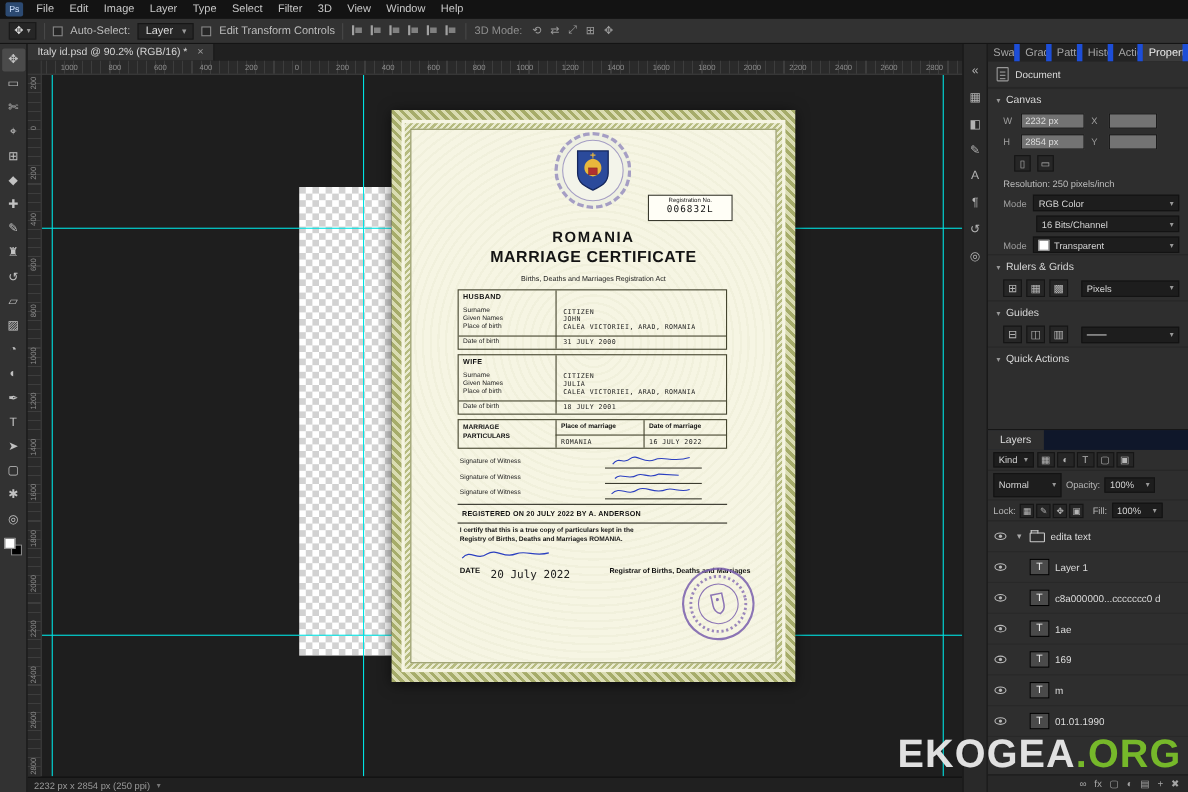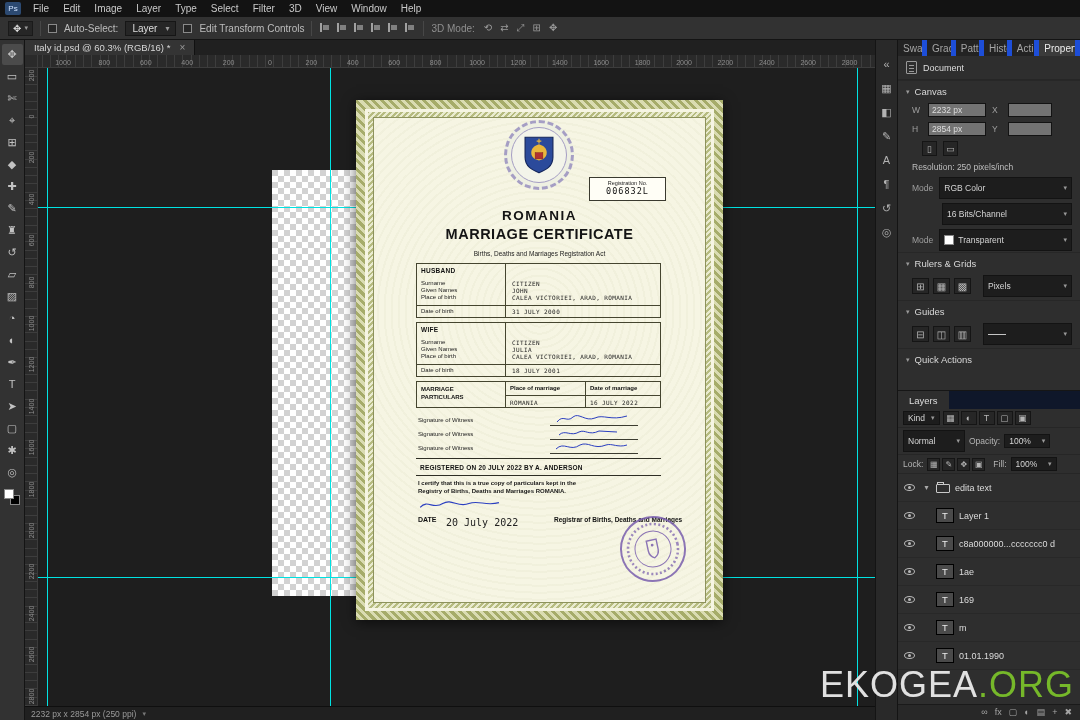--- a/index.html
+++ b/index.html
@@ -146,21 +146,21 @@
   .dim-grid{display:grid;grid-template-columns:10px 58px 10px 44px;gap:5px 6px;align-items:center;
     padding:3px 8px 2px 14px}
   .lab{color:#9f9f9f}
   .field{background:#737373;border:1px solid #131313;height:14px;line-height:13px;padding:0 3px;color:#ddd;overflow:hidden;white-space:nowrap}
   .field.empty{color:#666}
   .orient-row{display:flex;gap:6px;padding:3px 8px 2px 24px}
   .ob{width:15px;height:15px;background:#262626;border:1px solid #151515;color:#b5b5b5;font-size:9px;
     display:flex;align-items:center;justify-content:center}
   .res{padding:4px 8px 2px 14px;color:#bdbdbd}
   .prow{display:flex;align-items:center;gap:6px;padding:3px 8px 1px 14px}
-  .dd{background:#1d1d1d;border:1px solid #131313;height:22px;display:flex;align-items:center;
+  .dd{background:#1d1d1d;border:1px solid #131313;height:15px;display:flex;align-items:center;
     justify-content:space-between;padding:0 4px;color:#d5d5d5;flex:1}
   .dd .car{font-size:7px;color:#999}
   .dd.w-sm{flex:0 0 46px}
   .fill-sw{width:10px;height:10px;background:#fff;border:1px solid #888;margin-right:4px}
   .icons-row{display:flex;align-items:center;gap:4px;padding:3px 8px 3px 14px}
   .ib{width:17px;height:16px;background:#262626;border:1px solid #151515;color:#b5b5b5;font-size:10px;
     display:flex;align-items:center;justify-content:center}
   .line-glyph{width:18px;border-top:1px solid #c5c5c5;display:inline-block}
 
   
@@ -188,21 +188,21 @@
   .folder{width:14px;height:9px;border:1px solid #c9c9c9;border-radius:1px;position:relative;margin-top:2px}
   .folder::before{content:"";position:absolute;top:-3px;left:0;width:5px;height:2px;border:1px solid #c9c9c9;border-bottom:none}
   .layer-row:not(.layer-group) .folder{display:none}
   .lr-name{font-size:9px;color:#dcdcdc;white-space:nowrap;overflow:hidden;text-overflow:ellipsis}
   .layers-bottom{flex:0 0 16px;background:#282828;border-top:1px solid #1a1a1a;display:flex;align-items:center;
     justify-content:flex-end;gap:7px;padding:0 8px}
   .lbi{color:#a5a5a5;font-size:9px;line-height:1}
 
   
   #watermark{position:absolute;right:6px;bottom:14px;z-index:60;pointer-events:none;
-    font-size:36px;font-weight:normal;letter-spacing:1px;font-family:"Liberation Sans",sans-serif}
+    font-size:36px;font-weight:bold;letter-spacing:1px;font-family:"Liberation Sans",sans-serif}
   #wm-brand{color:rgba(235,235,235,.95)}
   #wm-suffix{color:#76b82a}
 </style>
 </head>
 <body>
 
 <div id="stage">
 
   <div id="menubar">
     <span class="ps-badge">Ps</span>
@@ -342,21 +342,21 @@
         </div>
       </div>
     <div class="swatches">
       <span class="fg"></span>
       <span class="bg"></span>
     </div>
   </div>
 
   <div id="tabbar">
     <div class="doc-tab">
-      <span>Italy id.psd @ 60.3% (RGB/16) *</span>
+      <span>Italy id.psd @ 90.2% (RGB/16) *</span>
       <span class="tab-close">×</span>
     </div>
   </div>
 
   <div id="hruler">
 
   <span class="htick" style="left: 38px;">1000</span>
       <span class="htick" style="left: 79.4px;">800</span>
       <span class="htick" style="left: 120.8px;">600</span>
       <span class="htick" style="left: 162.2px;">400</span>

